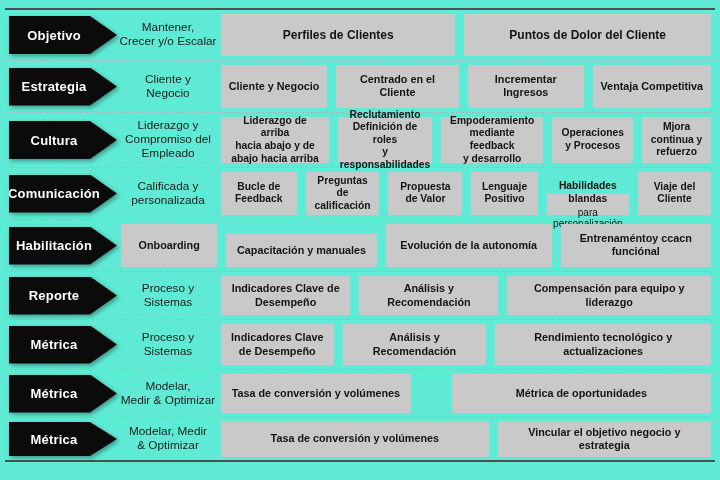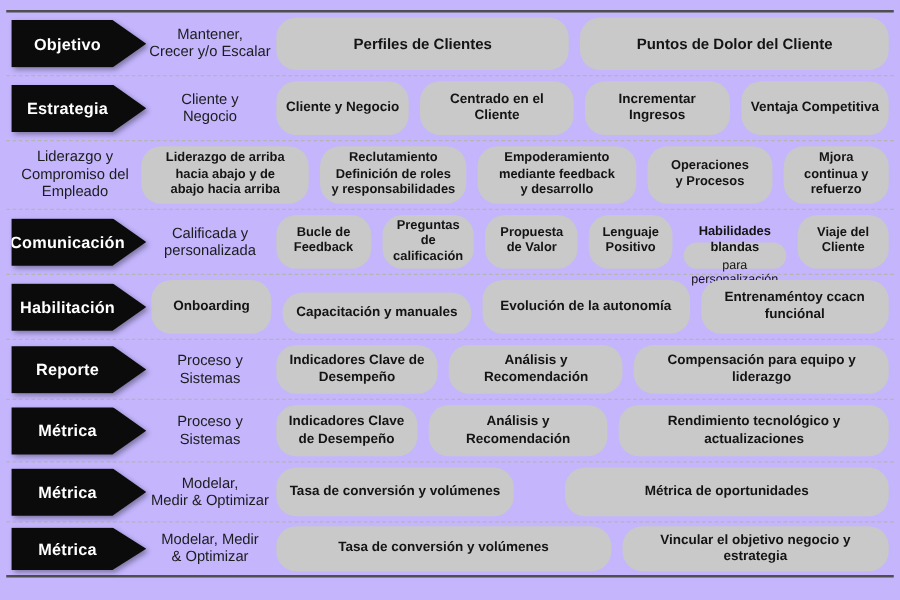--- a/index.html
+++ b/index.html
@@ -1,17 +1,17 @@
 <!DOCTYPE html>
 <html style="--arrow: #0b0b0b; --box: #c9c9c9; --line: #4f4f4f; --dash: #b5b5b5; --ink: #1c1c1c;"><head>
 <meta charset="utf-8">
 <style>
   html,body{margin:0;padding:0;background:#fff;}
   .board{
-    position:relative;width:720px;height:480px;background:#c4b5fd;
+    position:relative;width:720px;height:480px;background:#5eead4;
     font-family:"Liberation Sans",sans-serif;overflow:hidden;
   }
   .rows{
     margin:8px 5px 0 5px;
     border-top:2px solid var(--line,#4f4f4f);
     border-bottom:2px solid var(--line,#4f4f4f);
   }
   .row{
     display:flex;align-items:center;box-sizing:border-box;
     padding:0 4px 0 4px;
@@ -43,21 +43,21 @@
   .desc{
     width:98px;min-width:98px;margin:0 0 0 2px;text-align:center;
     font-size:11.8px;line-height:1.18;color:#1c1c1c;white-space:pre-line;
   }
   .boxes{
     flex:1;display:flex;gap:9px;margin-left:4px;height:84%;
     align-items:stretch;
   }
   .box{
     flex-basis:0;min-width:0;
-    background:var(--box,#c9c9c9);border-radius:16px;
+    background:var(--box,#c9c9c9);border-radius:1px;
     display:flex;flex-direction:column;align-items:center;justify-content:center;
     text-align:center;color:#141414;font-weight:bold;
     padding:2px 7px;box-sizing:border-box;line-height:1.22;
     font-size:10.8px;
   }
   .row:nth-child(1) .box{font-size:12px}
   .row:nth-child(3) .box,.row:nth-child(4) .box{font-size:10.3px}
   .box-text{white-space:pre-line;}
   .box-sub{display:none;font-size:10px;font-weight:normal;line-height:1.1;margin-top:1px;}
 </style>
@@ -112,20 +112,25 @@
   </div>
 
   <div class="box" style="flex-grow: 120;">
     <span class="box-text">Ventaja Competitiva</span>
 
   </div>
 </div>
   </div>
 
   <div class="row">
+    <div class="arrow-wrap">
+      <div class="arrow">
+        <span class="arrow-label">Cultura</span>
+      </div>
+    </div>
     <div class="desc">Liderazgo y
 Compromiso del
 Empleado</div>
     <div class="boxes">
   <div class="box" style="flex-grow: 115;">
     <span class="box-text">Liderazgo de arriba
 hacia abajo y de
 abajo hacia arriba</span>
 
   </div>

